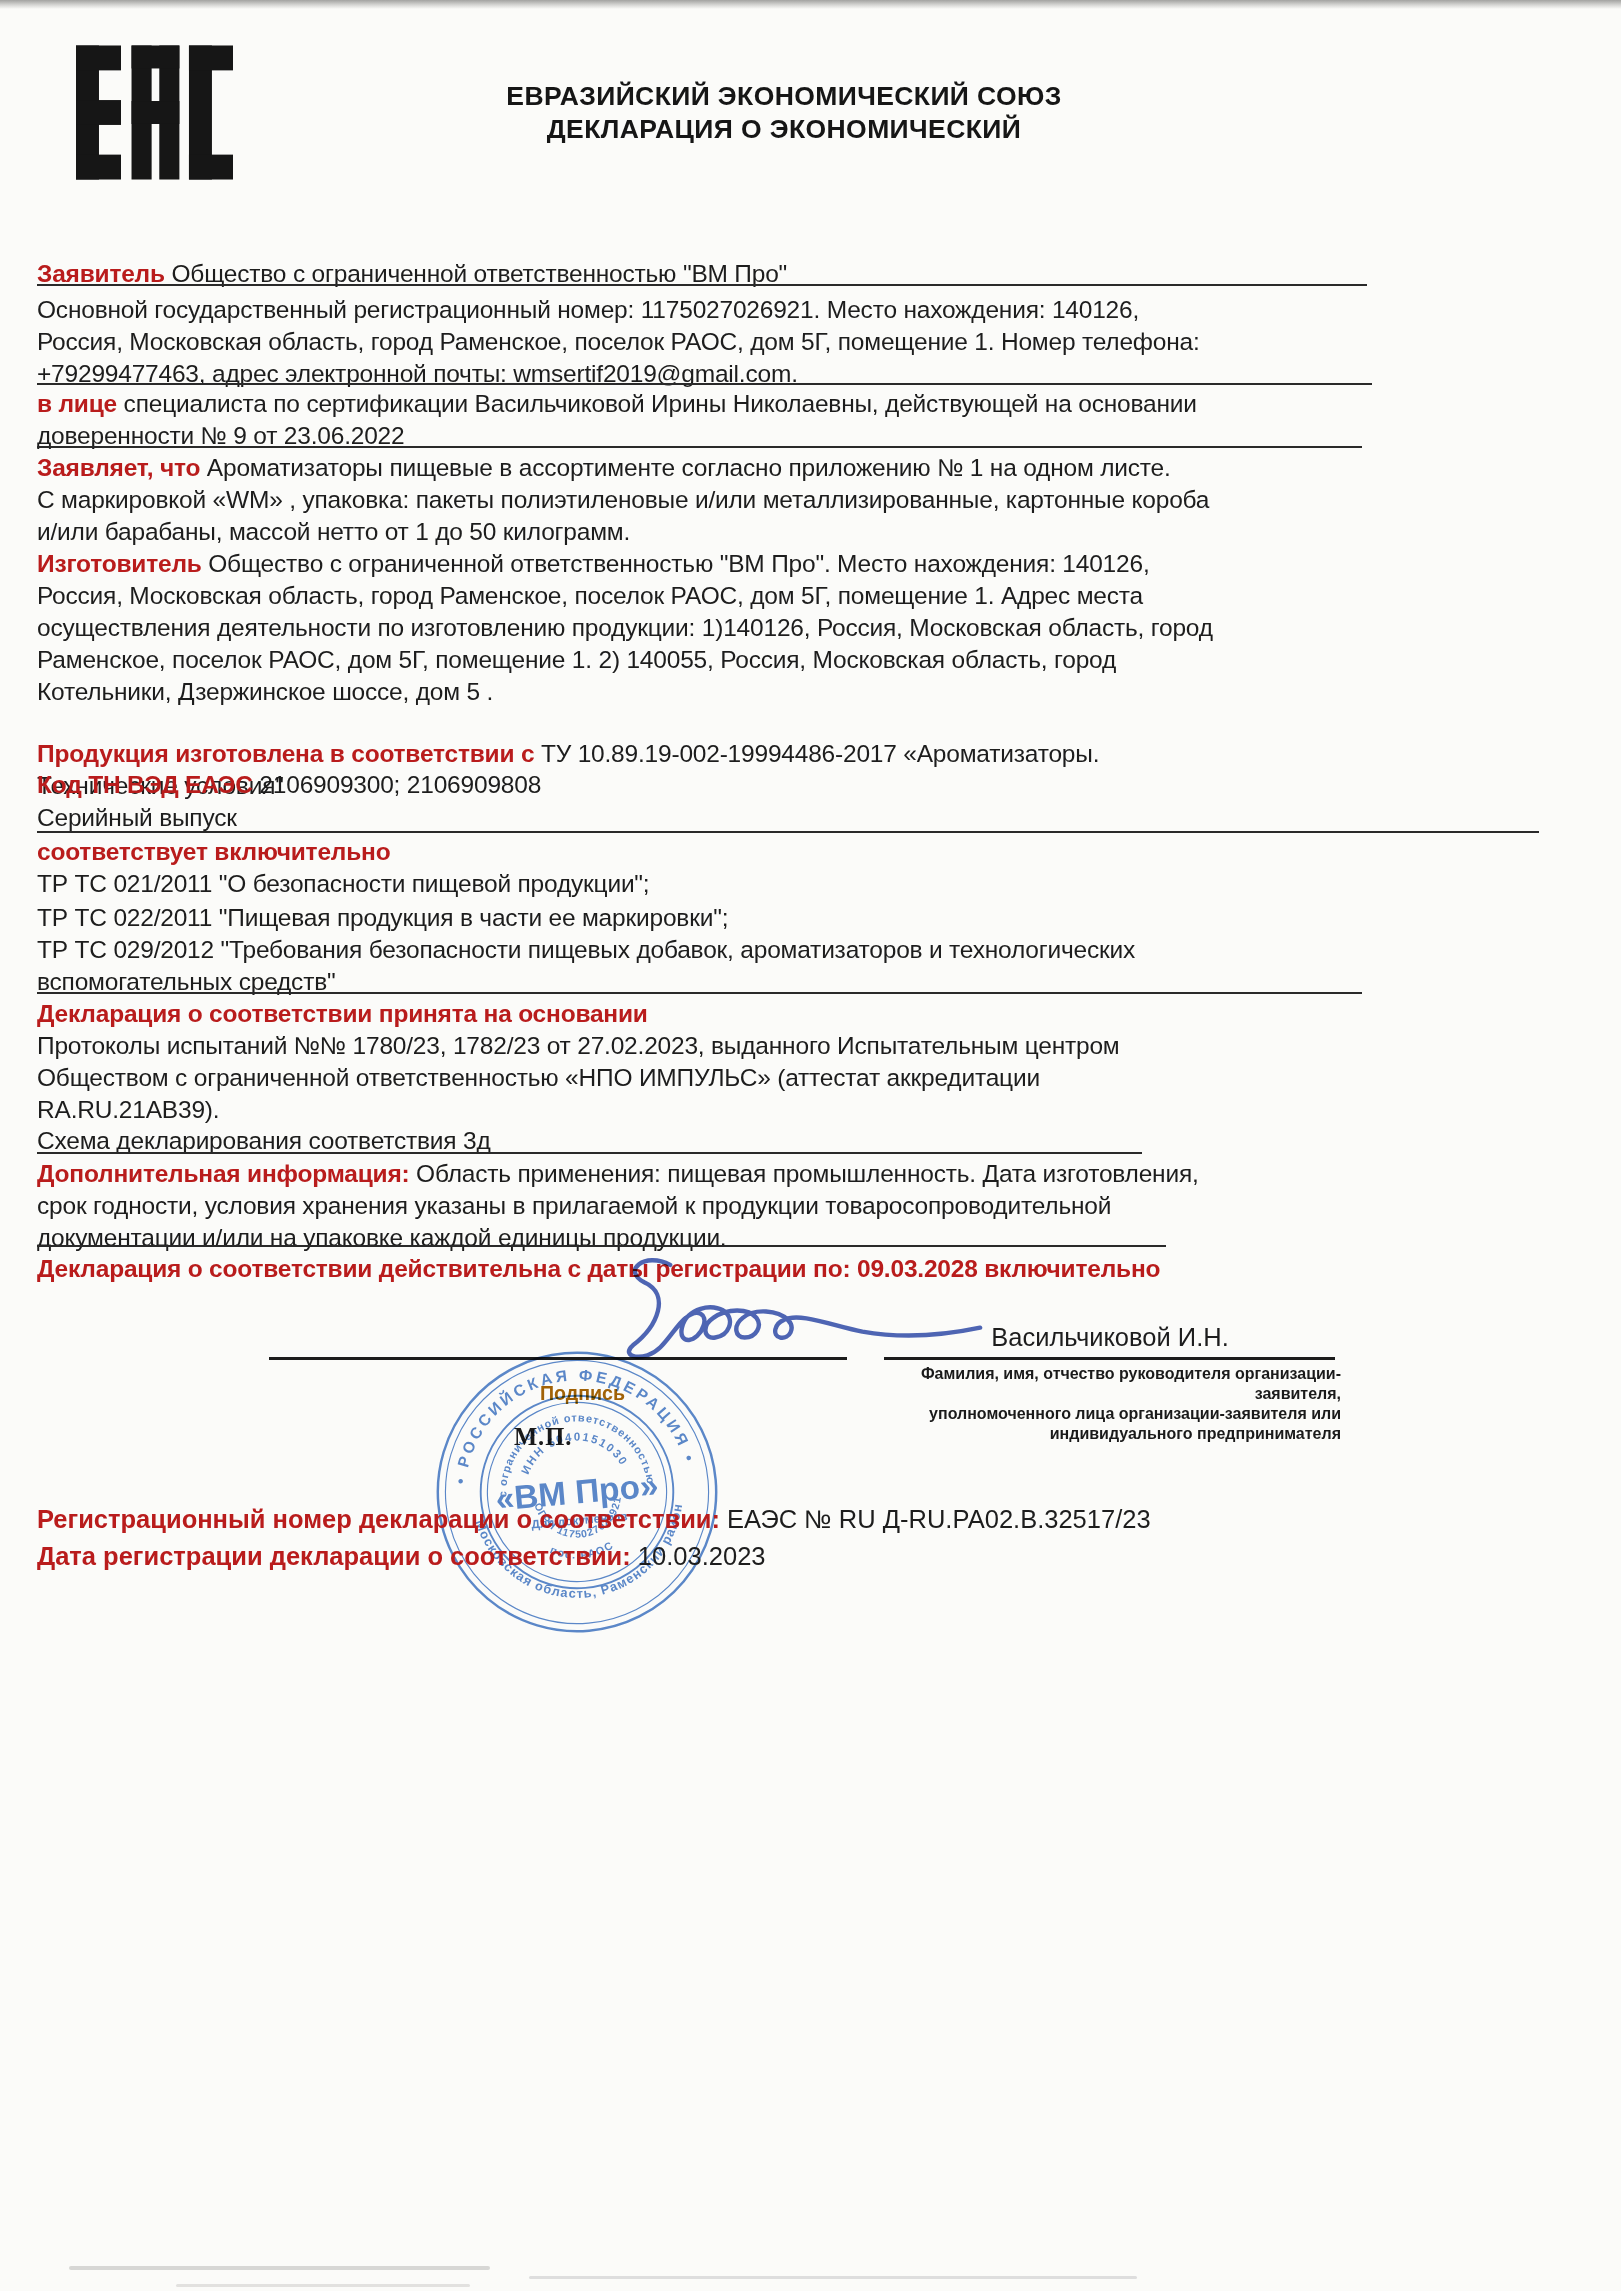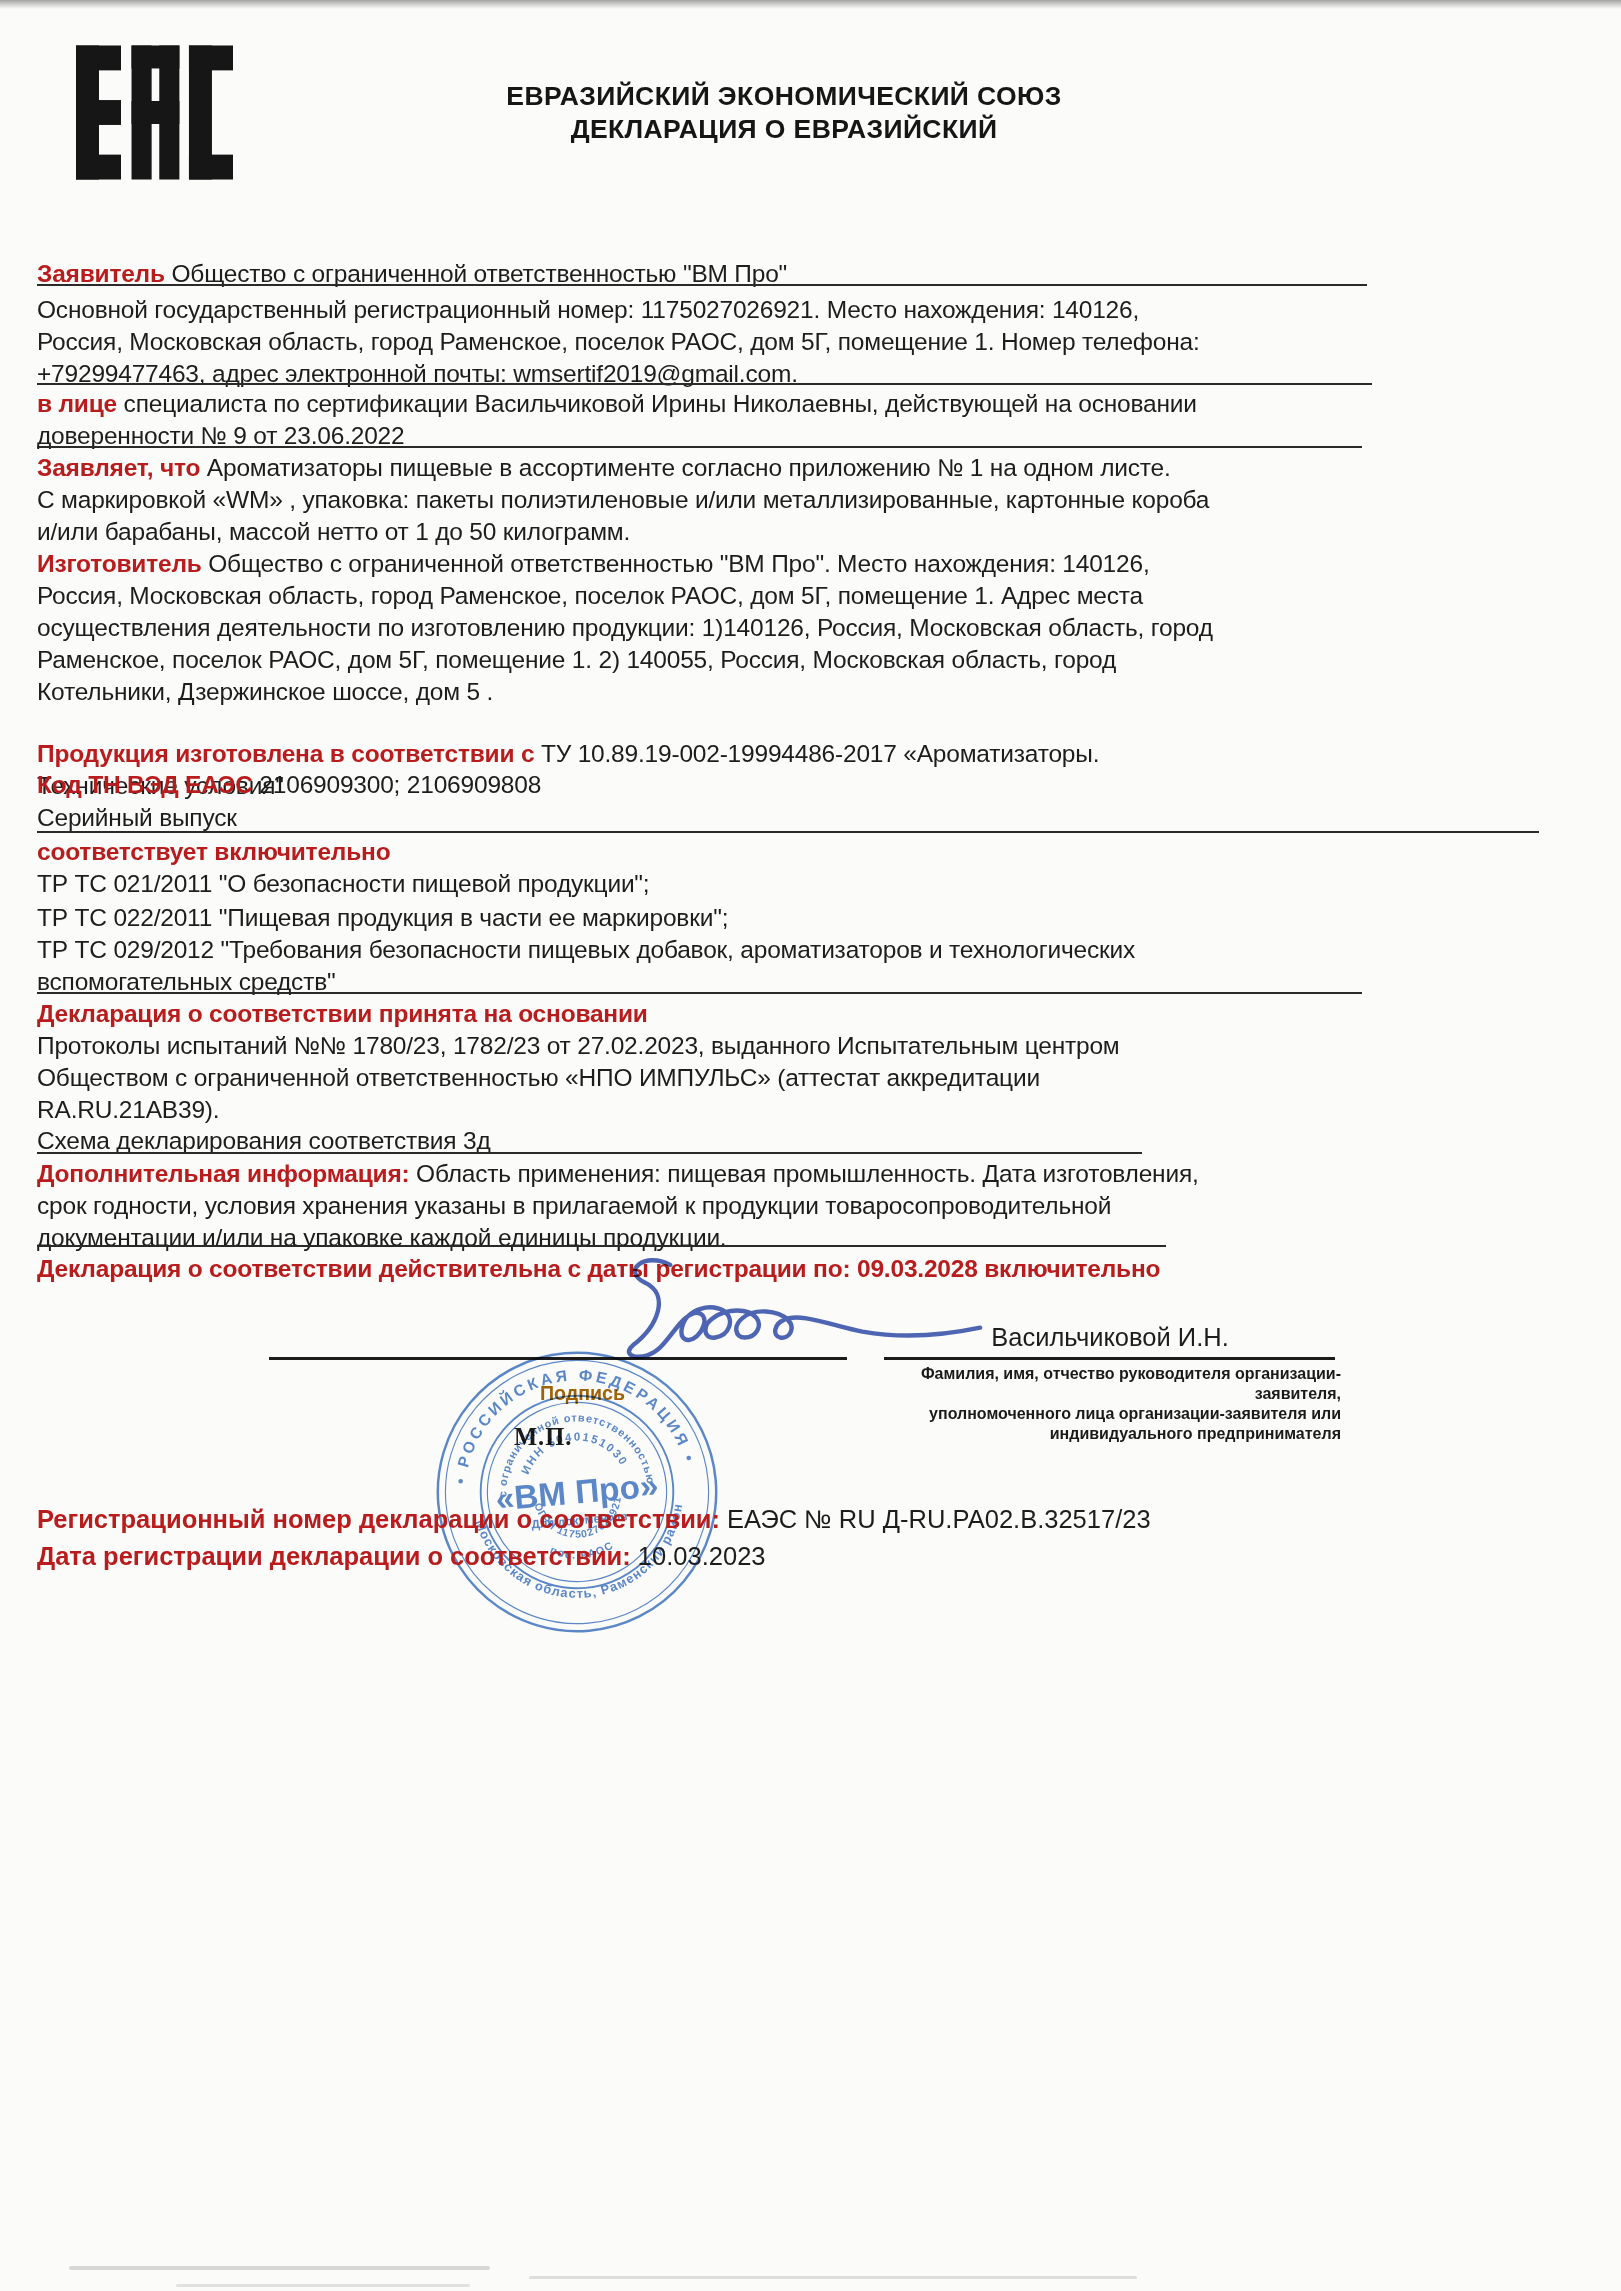--- a/index.html
+++ b/index.html
@@ -58,21 +58,21 @@
       <rect x="58" y="0" width="50" height="24"></rect>
       <rect x="58" y="58" width="50" height="24"></rect>
       <rect x="118" y="0" width="24" height="140"></rect>
       <rect x="118" y="0" width="46" height="26"></rect>
       <rect x="118" y="114" width="46" height="26"></rect>
     </g>
   </svg>
 
   <div class="hdr">
     <div>ЕВРАЗИЙСКИЙ ЭКОНОМИЧЕСКИЙ СОЮЗ</div>
-    <div>ДЕКЛАРАЦИЯ О ЕВРАЗИЙСКИЙ</div>
+    <div>ДЕКЛАРАЦИЯ О ЭКОНОМИЧЕСКИЙ</div>
   </div>
 
   <div class="para" style="top:258px"><span class="b">Заявитель</span><span class="t"> Общество с ограниченной ответственностью "ВМ Про"</span></div>
   <div class="rule" style="top:284px;width:1330px"></div>
 
   <div class="para" style="top:294px"><span class="t">Основной государственный регистрационный номер: 1175027026921. Место нахождения: 140126,
 Россия, Московская область, город Раменское, поселок РАОС, дом 5Г, помещение 1. Номер телефона:
 +79299477463, адрес электронной почты: wmsertif2019@gmail.com.</span></div>
   <div class="rule" style="top:383px;width:1335px"></div>
 

